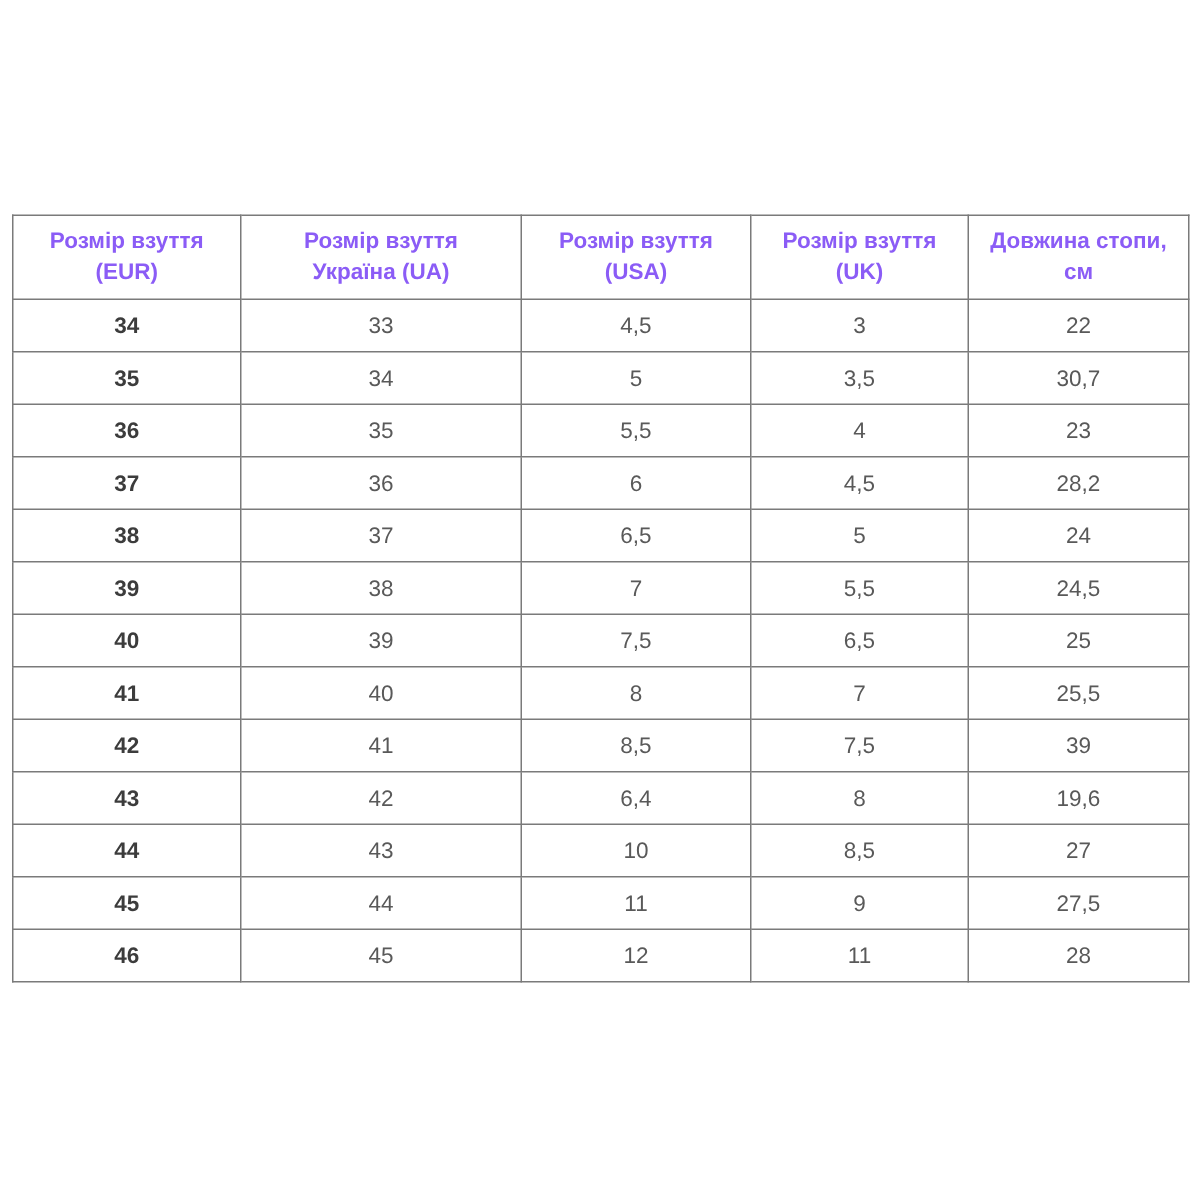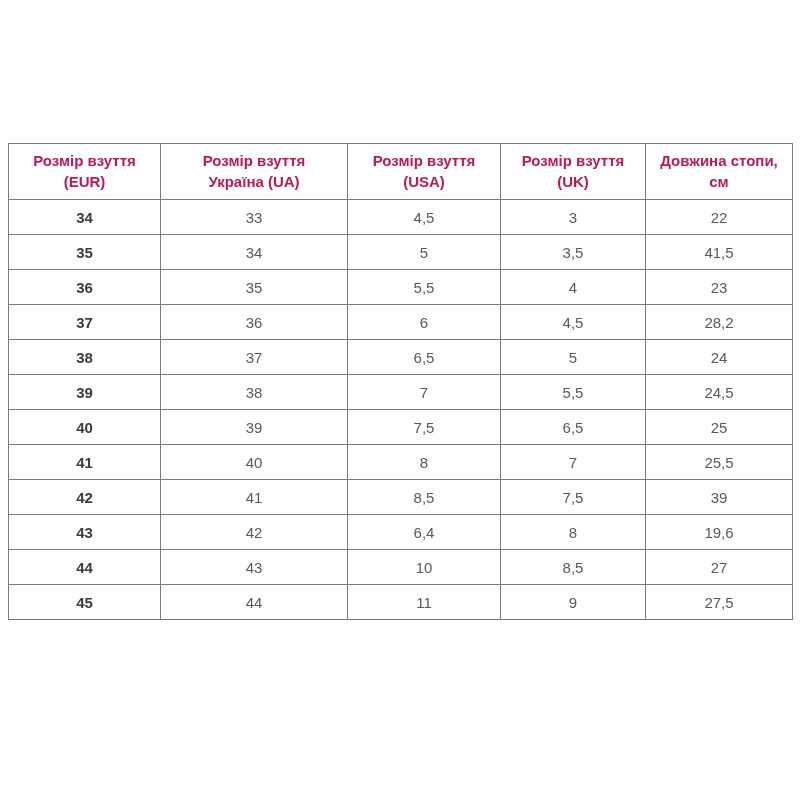--- a/index.html
+++ b/index.html
@@ -20,21 +20,21 @@
   .size-table th, .size-table td {
     border: 1px solid #7a7a7a;
     text-align: center;
     vertical-align: middle;
     padding: 0;
   }
   .size-table th {
     height: 55px;
     font-size: 15px;
     font-weight: bold;
-    color: #be185d;
+    color: #8b5cf6;
     line-height: 1.35;
   }
   .size-table td {
     height: 34px;
     font-size: 15px;
     font-weight: normal;
     color: #595959;
   }
   .size-table tbody td:first-child {
     font-weight: bold;
@@ -83,21 +83,21 @@
       <td>33</td>
       <td>4,5</td>
       <td>3</td>
       <td>22</td>
     </tr>
     <tr>
       <td>35</td>
       <td>34</td>
       <td>5</td>
       <td>3,5</td>
-      <td>41,5</td>
+      <td>30,7</td>
     </tr>
     <tr>
       <td>36</td>
       <td>35</td>
       <td>5,5</td>
       <td>4</td>
       <td>23</td>
     </tr>
     <tr>
       <td>37</td>
@@ -155,14 +155,21 @@
       <td>8,5</td>
       <td>27</td>
     </tr>
     <tr>
       <td>45</td>
       <td>44</td>
       <td>11</td>
       <td>9</td>
       <td>27,5</td>
     </tr>
+    <tr>
+      <td>46</td>
+      <td>45</td>
+      <td>12</td>
+      <td>11</td>
+      <td>28</td>
+    </tr>
   </tbody>
 </table>
 
 </body></html>

